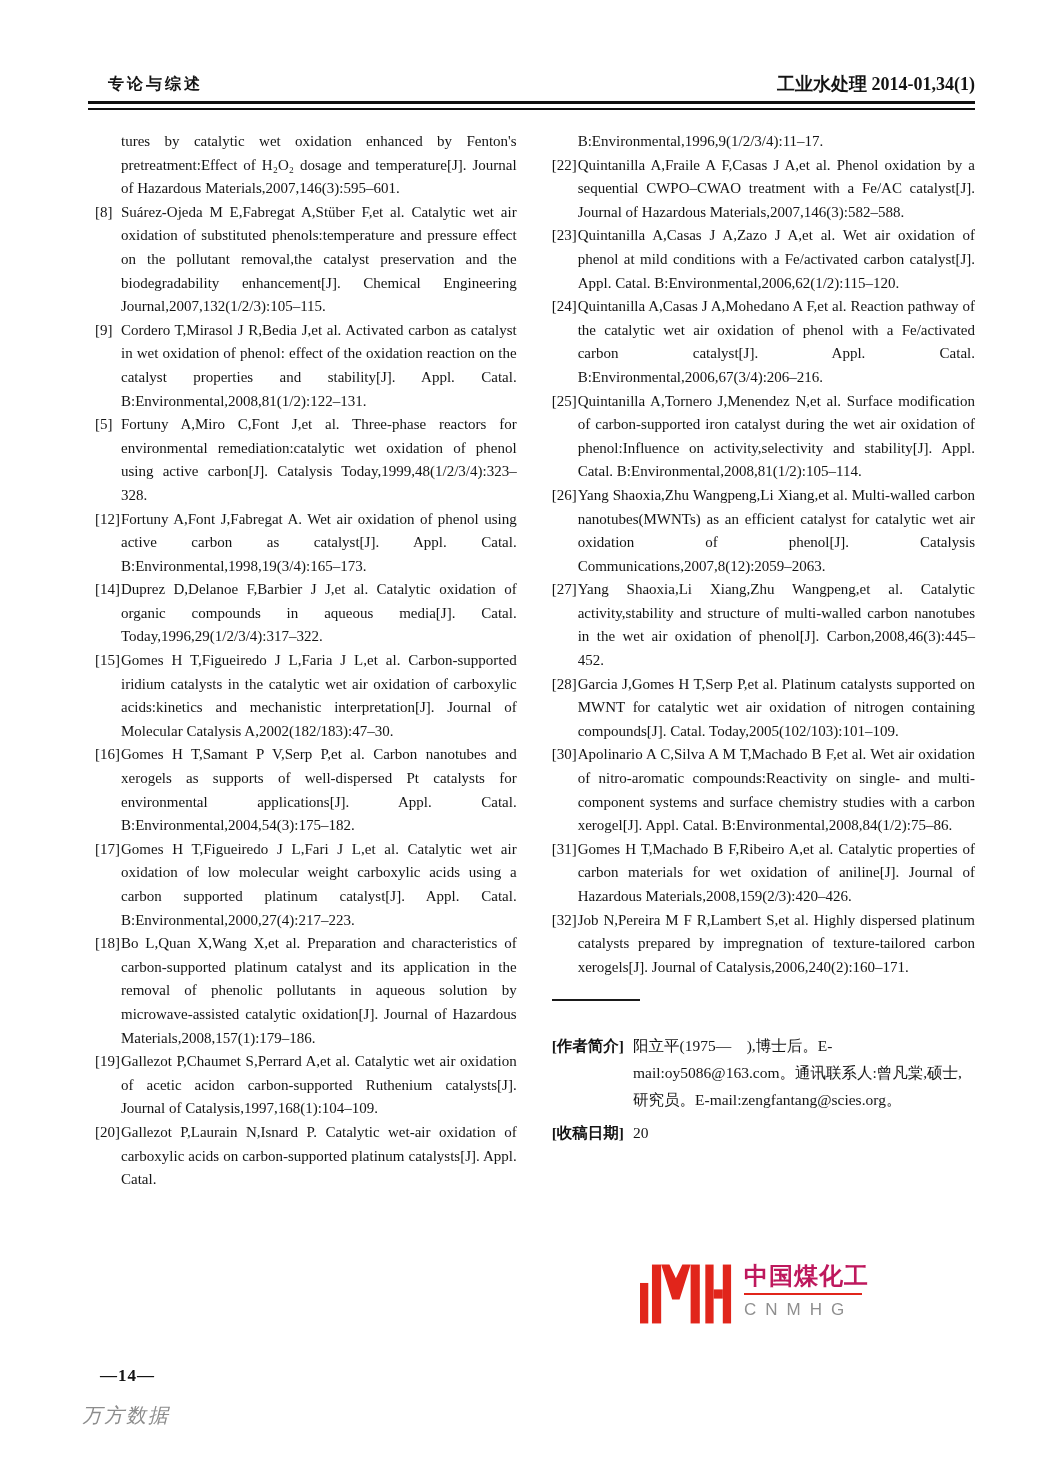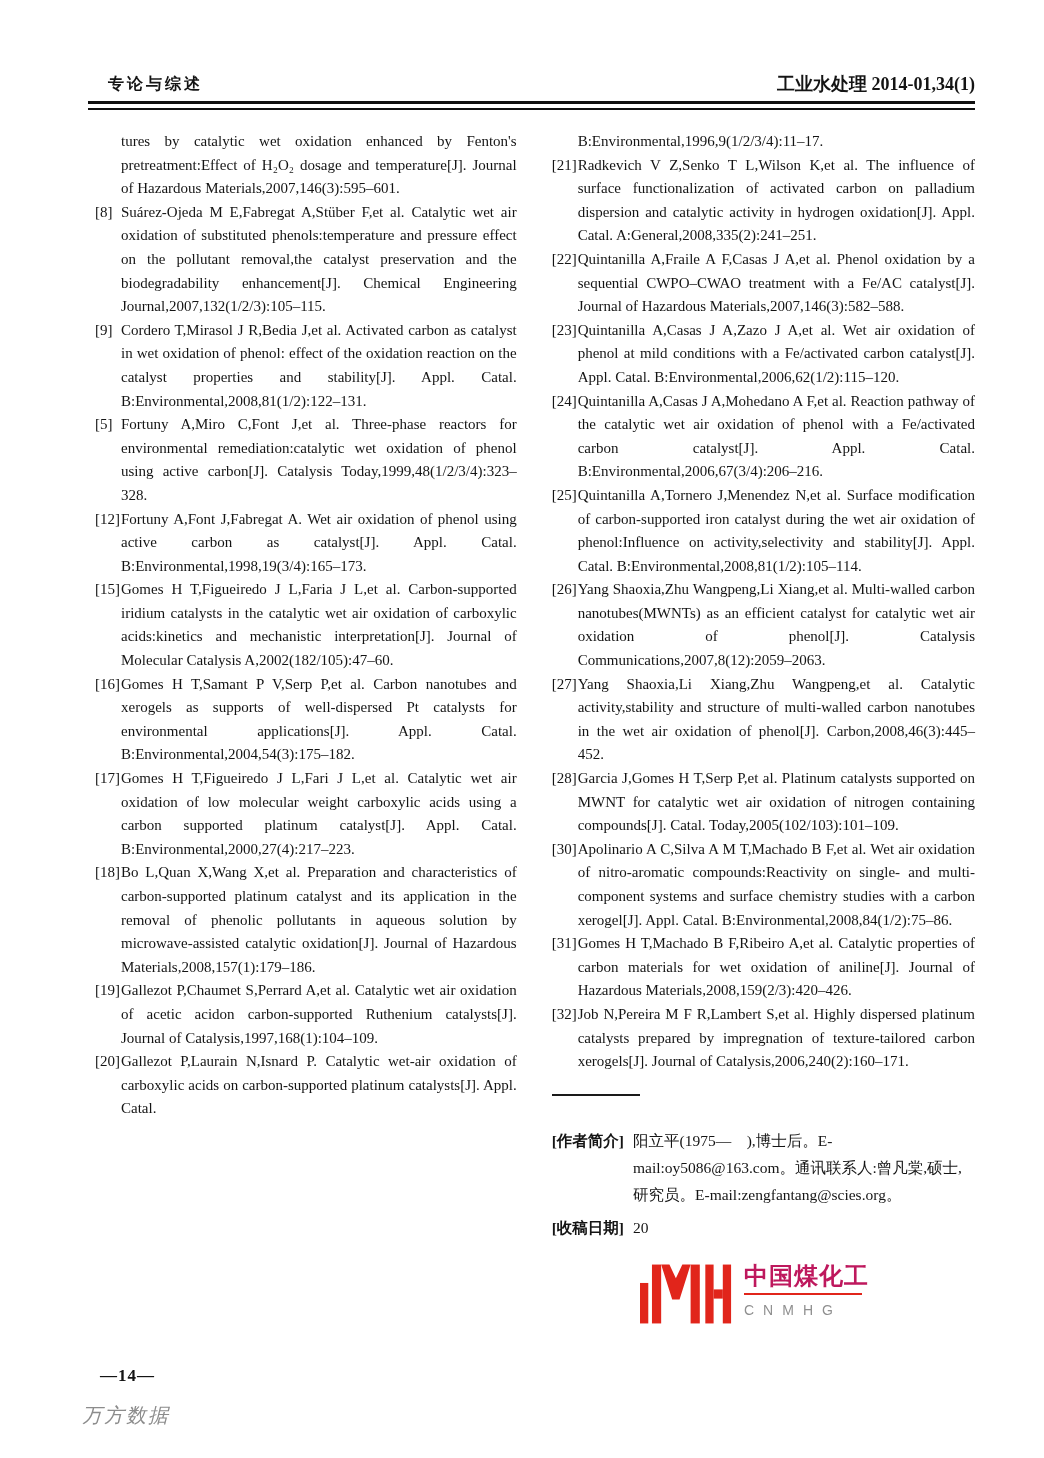--- a/index.html
+++ b/index.html
@@ -37,21 +37,21 @@
   
   .logo {
     position:absolute; left:640px; top:1262px; width:268px; height:88px;
     background:#ffffff; display:flex; align-items:flex-start;
   }
   .logo-mark { flex:none; }
   .logo-mark svg rect, .logo-mark svg polygon { fill:var(--accent,#e1251b); }
   .logo-textcol { margin-left:12px; padding-top:1px; }
   .logo-cn { font-size:24px; line-height:27px; letter-spacing:1px; color:#be185d; font-weight:bold; }
   .logo-underline { height:2px; background:var(--accent,#e1251b); margin:3px 0 4px; width:118px; }
-  .logo-en { font-family:"Liberation Sans", sans-serif; font-size:14px; line-height:22px; letter-spacing:9px; color:var(--gray,#8f8f8f); }
+  .logo-en { font-family:"Liberation Sans", sans-serif; font-size:17px; line-height:22px; letter-spacing:9px; color:var(--gray,#8f8f8f); }
   
   .page-num { position:absolute; left:100px; top:1366px; font-size:17px; font-weight:bold; letter-spacing:1px; }
   .watermark { position:absolute; left:82px; top:1402px; font-family:"Liberation Sans", sans-serif; font-size:20px; letter-spacing:2px; color:#8c8c8c;font-style:italic; }
 </style>
 </head>
 <body>
 
 <div class="page">
 
   <div class="header">
@@ -60,31 +60,31 @@
   </div>
   <div class="header-rule"></div>
 
   <div class="cols">
     <div class="col" id="col-left">
         <div class="ref-item cont"><span>tures by catalytic wet oxidation enhanced by Fenton's pretreatment:Effect of H₂O₂ dosage and temperature[J]. Journal of Hazardous Materials,2007,146(3):595–601.</span></div>
         <div class="ref-item"><span class="ref-num">[8]</span><span>Suárez-Ojeda M E,Fabregat A,Stüber F,et al. Catalytic wet air oxidation of substituted phenols:temperature and pressure effect on the pollutant removal,the catalyst preservation and the biodegradability enhancement[J]. Chemical Engineering Journal,2007,132(1/2/3):105–115.</span></div>
         <div class="ref-item"><span class="ref-num">[9]</span><span>Cordero T,Mirasol J R,Bedia J,et al. Activated carbon as catalyst in wet oxidation of phenol: effect of the oxidation reaction on the catalyst properties and stability[J]. Appl. Catal. B:Environmental,2008,81(1/2):122–131.</span></div>
         <div class="ref-item"><span class="ref-num">[5]</span><span>Fortuny A,Miro C,Font J,et al. Three-phase reactors for environmental remediation:catalytic wet oxidation of phenol using active carbon[J]. Catalysis Today,1999,48(1/2/3/4):323–328.</span></div>
         <div class="ref-item"><span class="ref-num">[12]</span><span>Fortuny A,Font J,Fabregat A. Wet air oxidation of phenol using active carbon as catalyst[J]. Appl. Catal. B:Environmental,1998,19(3/4):165–173.</span></div>
-        <div class="ref-item"><span class="ref-num">[15]</span><span>Gomes H T,Figueiredo J L,Faria J L,et al. Carbon-supported iridium catalysts in the catalytic wet air oxidation of carboxylic acids:kinetics and mechanistic interpretation[J]. Journal of Molecular Catalysis A,2002(182/105):47–60.</span></div>
+        <div class="ref-item"><span class="ref-num">[14]</span><span>Duprez D,Delanoe F,Barbier J J,et al. Catalytic oxidation of organic compounds in aqueous media[J]. Catal. Today,1996,29(1/2/3/4):317–322.</span></div>
+        <div class="ref-item"><span class="ref-num">[15]</span><span>Gomes H T,Figueiredo J L,Faria J L,et al. Carbon-supported iridium catalysts in the catalytic wet air oxidation of carboxylic acids:kinetics and mechanistic interpretation[J]. Journal of Molecular Catalysis A,2002(182/183):47–30.</span></div>
         <div class="ref-item"><span class="ref-num">[16]</span><span>Gomes H T,Samant P V,Serp P,et al. Carbon nanotubes and xerogels as supports of well-dispersed Pt catalysts for environmental applications[J]. Appl. Catal. B:Environmental,2004,54(3):175–182.</span></div>
         <div class="ref-item"><span class="ref-num">[17]</span><span>Gomes H T,Figueiredo J L,Fari J L,et al. Catalytic wet air oxidation of low molecular weight carboxylic acids using a carbon supported platinum catalyst[J]. Appl. Catal. B:Environmental,2000,27(4):217–223.</span></div>
         <div class="ref-item"><span class="ref-num">[18]</span><span>Bo L,Quan X,Wang X,et al. Preparation and characteristics of carbon-supported platinum catalyst and its application in the removal of phenolic pollutants in aqueous solution by microwave-assisted catalytic oxidation[J]. Journal of Hazardous Materials,2008,157(1):179–186.</span></div>
         <div class="ref-item"><span class="ref-num">[19]</span><span>Gallezot P,Chaumet S,Perrard A,et al. Catalytic wet air oxidation of acetic acidon carbon-supported Ruthenium catalysts[J]. Journal of Catalysis,1997,168(1):104–109.</span></div>
         <div class="ref-item"><span class="ref-num">[20]</span><span>Gallezot P,Laurain N,Isnard P. Catalytic wet-air oxidation of carboxylic acids on carbon-supported platinum catalysts[J]. Appl. Catal.</span></div>
       </div>
     <div class="col">
       <div id="col-right">
           <div class="ref-item cont"><span>B:Environmental,1996,9(1/2/3/4):11–17.</span></div>
-          <div class="ref-item"><span class="ref-num">[21]</span><span>Radkevich V Z,Senko T L,Wilson K,et al. The influence of surface functionalization of activated carbon on palladium dispersion and catalytic activity in hydrogen oxidation[J]. Appl. Catal. A:General,2008,335(2):241–251.</span></div>
           <div class="ref-item"><span class="ref-num">[22]</span><span>Quintanilla A,Fraile A F,Casas J A,et al. Phenol oxidation by a sequential CWPO–CWAO treatment with a Fe/AC catalyst[J]. Journal of Hazardous Materials,2007,146(3):582–588.</span></div>
           <div class="ref-item"><span class="ref-num">[23]</span><span>Quintanilla A,Casas J A,Zazo J A,et al. Wet air oxidation of phenol at mild conditions with a Fe/activated carbon catalyst[J]. Appl. Catal. B:Environmental,2006,62(1/2):115–120.</span></div>
           <div class="ref-item"><span class="ref-num">[24]</span><span>Quintanilla A,Casas J A,Mohedano A F,et al. Reaction pathway of the catalytic wet air oxidation of phenol with a Fe/activated carbon catalyst[J]. Appl. Catal. B:Environmental,2006,67(3/4):206–216.</span></div>
           <div class="ref-item"><span class="ref-num">[25]</span><span>Quintanilla A,Tornero J,Menendez N,et al. Surface modification of carbon-supported iron catalyst during the wet air oxidation of phenol:Influence on activity,selectivity and stability[J]. Appl. Catal. B:Environmental,2008,81(1/2):105–114.</span></div>
           <div class="ref-item"><span class="ref-num">[26]</span><span>Yang Shaoxia,Zhu Wangpeng,Li Xiang,et al. Multi-walled carbon nanotubes(MWNTs) as an efficient catalyst for catalytic wet air oxidation of phenol[J]. Catalysis Communications,2007,8(12):2059–2063.</span></div>
           <div class="ref-item"><span class="ref-num">[27]</span><span>Yang Shaoxia,Li Xiang,Zhu Wangpeng,et al. Catalytic activity,stability and structure of multi-walled carbon nanotubes in the wet air oxidation of phenol[J]. Carbon,2008,46(3):445–452.</span></div>
           <div class="ref-item"><span class="ref-num">[28]</span><span>Garcia J,Gomes H T,Serp P,et al. Platinum catalysts supported on MWNT for catalytic wet air oxidation of nitrogen containing compounds[J]. Catal. Today,2005(102/103):101–109.</span></div>
           <div class="ref-item"><span class="ref-num">[30]</span><span>Apolinario A C,Silva A M T,Machado B F,et al. Wet air oxidation of nitro-aromatic compounds:Reactivity on single- and multi-component systems and surface chemistry studies with a carbon xerogel[J]. Appl. Catal. B:Environmental,2008,84(1/2):75–86.</span></div>
           <div class="ref-item"><span class="ref-num">[31]</span><span>Gomes H T,Machado B F,Ribeiro A,et al. Catalytic properties of carbon materials for wet oxidation of aniline[J]. Journal of Hazardous Materials,2008,159(2/3):420–426.</span></div>
           <div class="ref-item"><span class="ref-num">[32]</span><span>Job N,Pereira M F R,Lambert S,et al. Highly dispersed platinum catalysts prepared by impregnation of texture-tailored carbon xerogels[J]. Journal of Catalysis,2006,240(2):160–171.</span></div>

